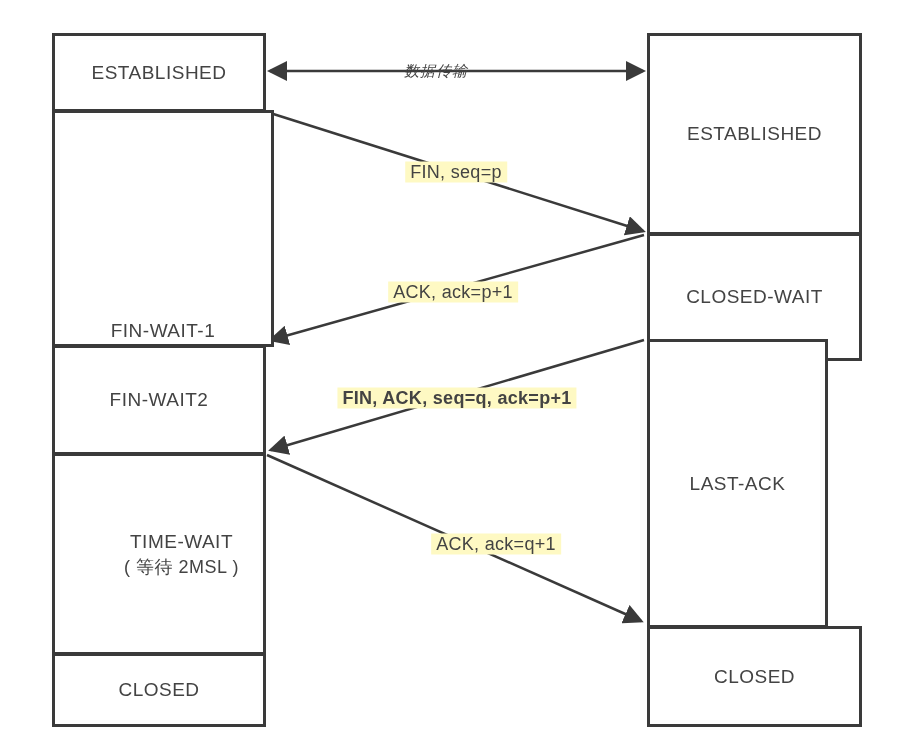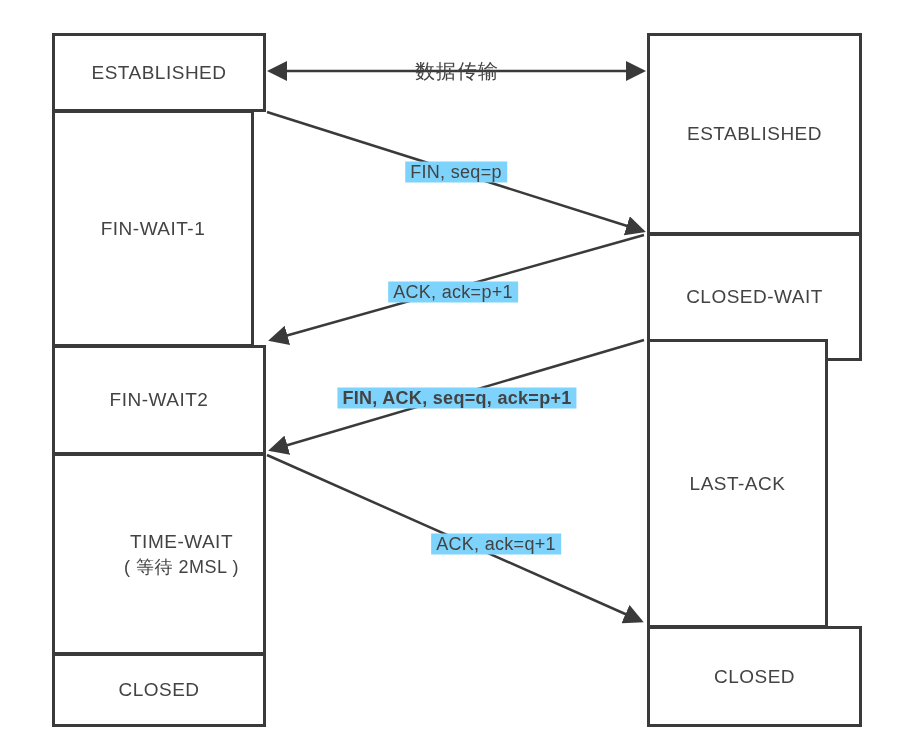--- a/index.html
+++ b/index.html
@@ -38,21 +38,21 @@
   }
   .state-sublabel {
     font-size: 18px;
     letter-spacing: 0.5px;
     color: #434343;
     line-height: 1.35;
     white-space: nowrap;
   }
   
   #box-c-established { left: 52px; top: 33px;  width: 214px; height: 79px;  }
-  #box-c-finwait1    { left: 52px; top: 110px; width: 202px; height: 237px; }
+  #box-c-finwait1    { left: 52px; top: 110px; width: 222px; height: 237px; justify-content: flex-end; }
   #box-c-finwait2    { left: 52px; top: 345px; width: 214px; height: 110px; }
   #box-c-timewait    { left: 52px; top: 453px; width: 214px; height: 202px; padding-left: 45px; }
   #box-c-closed      { left: 52px; top: 653px; width: 214px; height: 74px;  }
   
   #box-s-established { left: 647px; top: 33px;  width: 215px; height: 202px; }
   #box-s-closedwait  { left: 647px; top: 233px; width: 215px; height: 128px; }
   #box-s-lastack     { left: 647px; top: 339px; width: 181px; height: 289px; }
   #box-s-closed      { left: 647px; top: 626px; width: 215px; height: 101px; }
 
   #arrow-layer {
@@ -64,22 +64,22 @@
   #arrow-layer line { stroke: #3a3a3a; stroke-width: 2.5; }
 
   .msg {
     position: absolute;
     transform: translate(-50%, -50%);
     white-space: nowrap;
     font-size: 18px;
     color: #434343;
     letter-spacing: 0.3px;
   }
-  .msg.masked { background: #7dd3fc; padding: 0 5px; }
-  #msg-data-transfer { left: 457px; top: 71px; font-size: 20px; letter-spacing: 1px; background: transparent; }
+  .msg.masked { background: #fef9c3; padding: 0 5px; }
+  #msg-data-transfer { left: 436px; top: 71px; font-size: 15px; letter-spacing: 1px; background: transparent; font-style: italic; }
   #msg-fin           { left: 456px; top: 172px; }
   #msg-ack1          { left: 453px; top: 292px; }
   #msg-finack        { left: 457px; top: 398px; font-weight: bold; }
   #msg-ack2          { left: 456px; top: 544px; margin-left: 40px; }
 
   #watermark {
     position: absolute;
     right: 12px;
     bottom: 3px;
     font-size: 16px;

